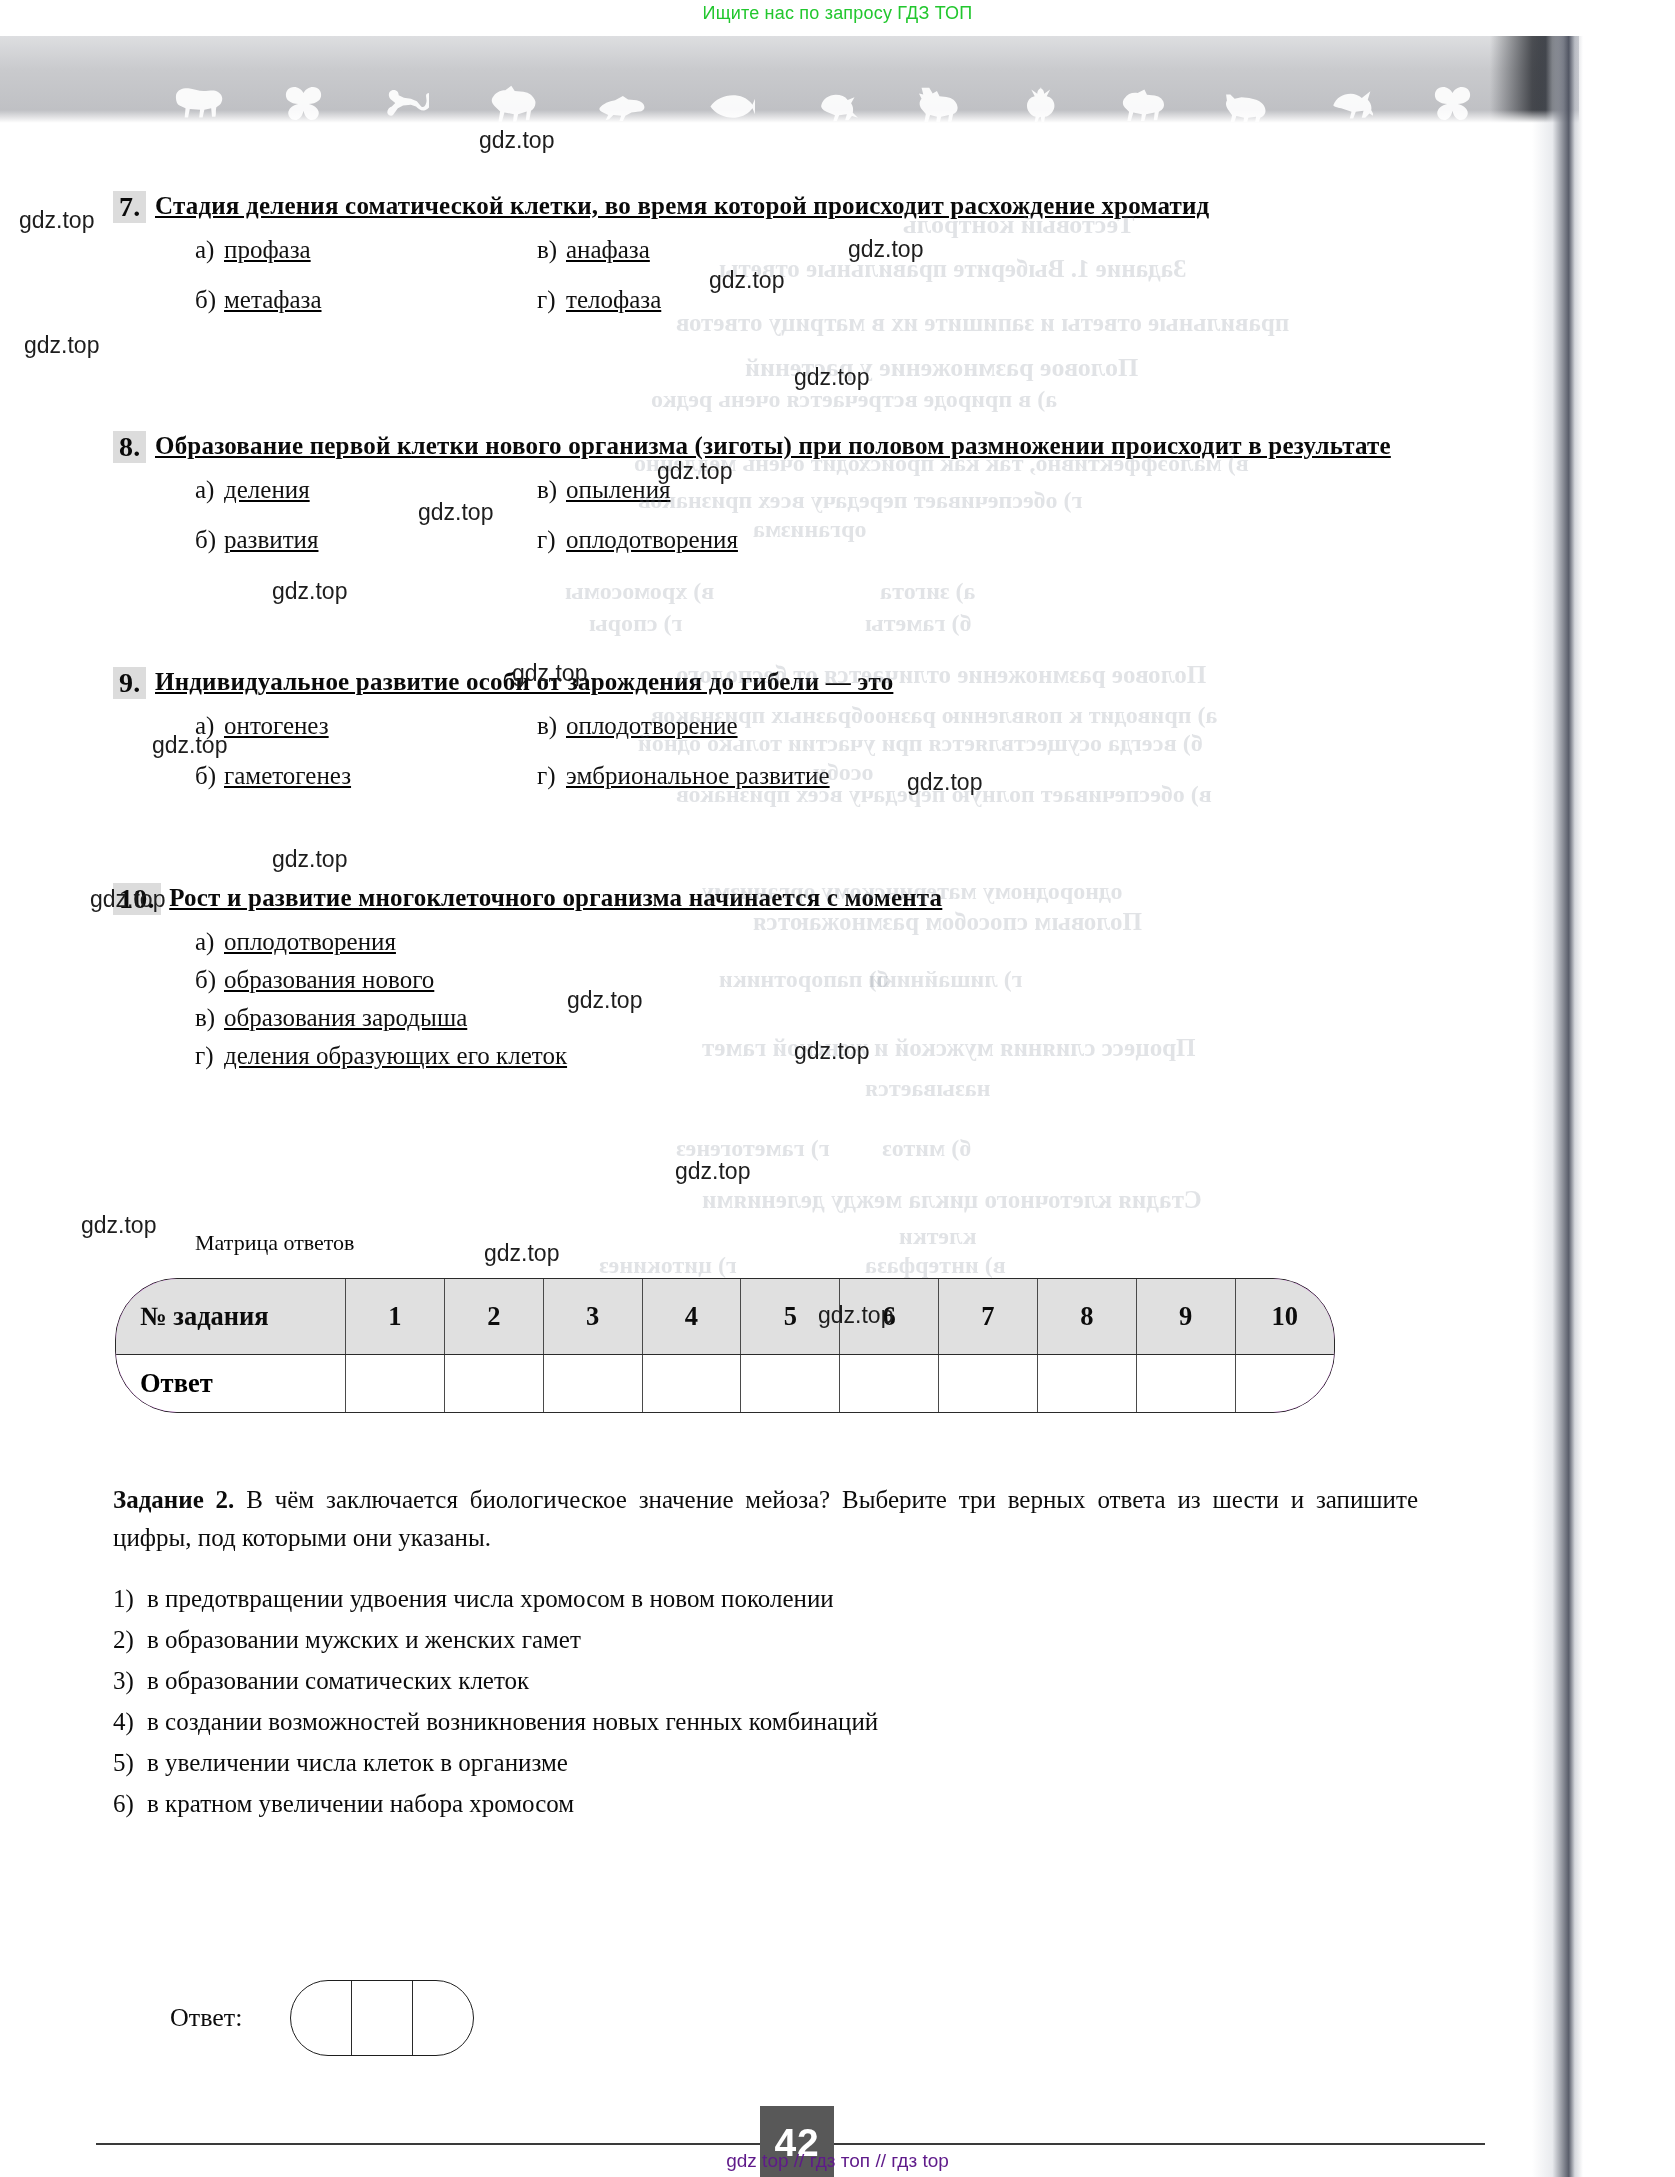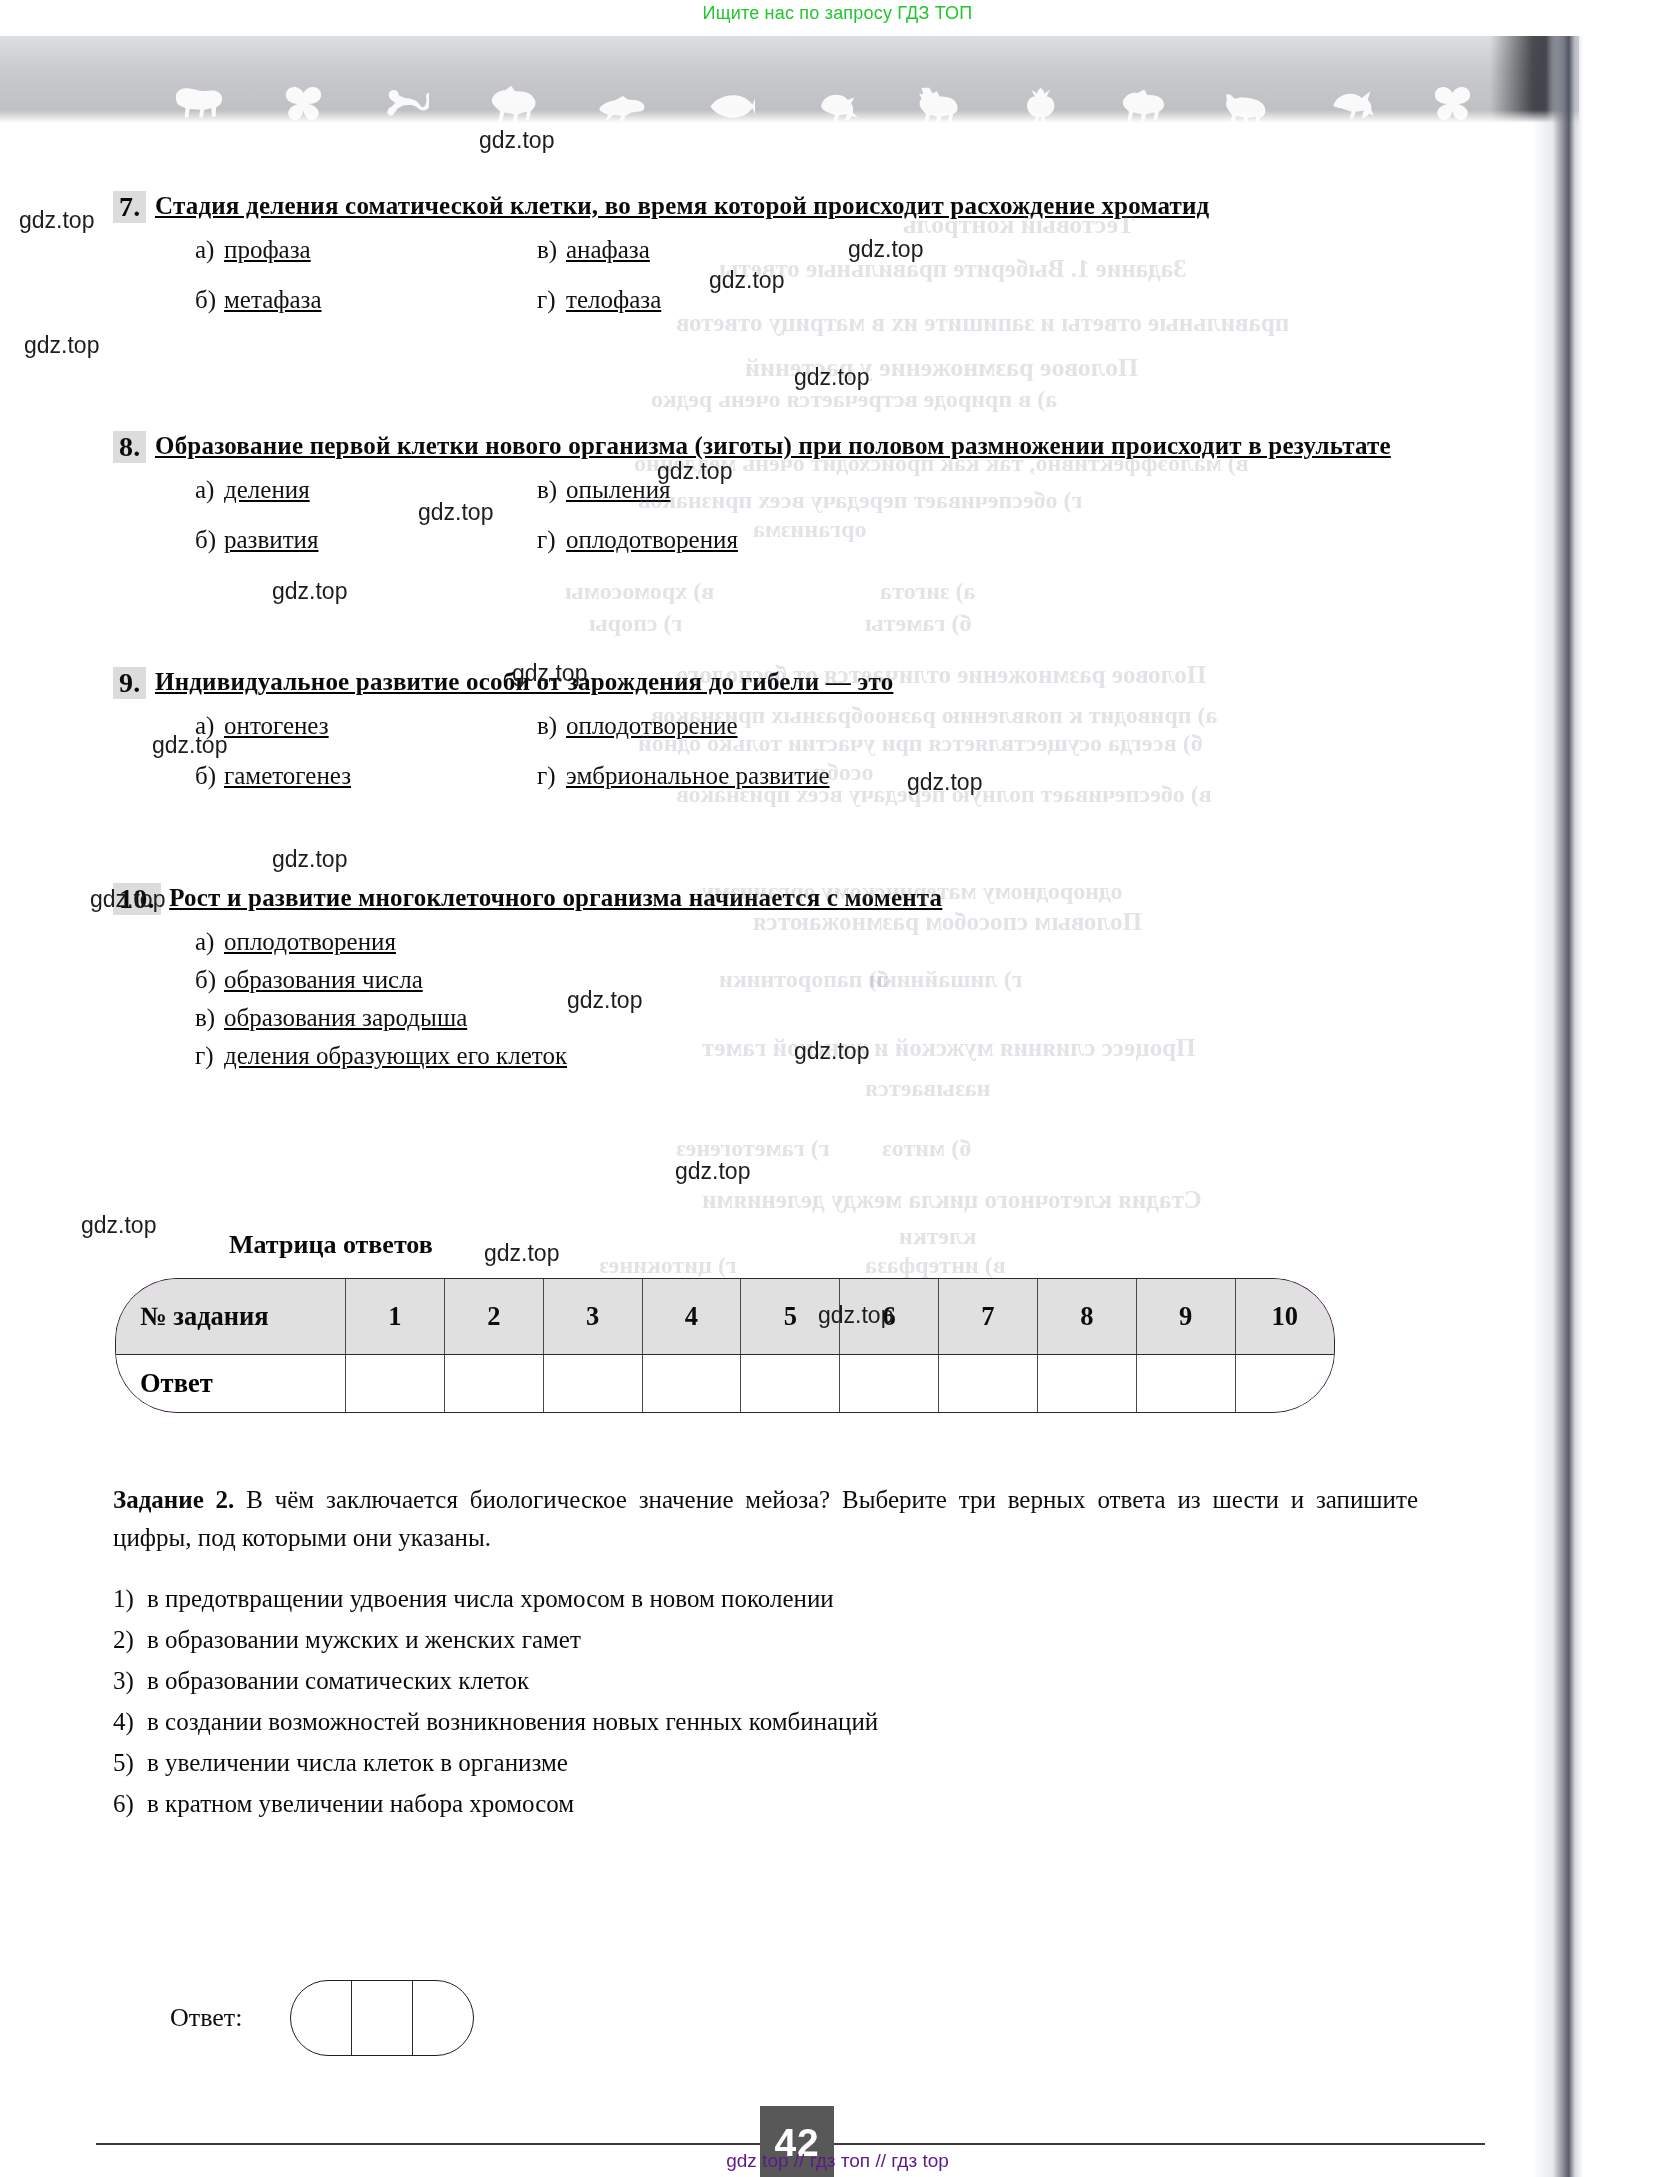--- a/index.html
+++ b/index.html
@@ -150,24 +150,23 @@
   .options.one-col {
     padding-left: 82px;
   }
   .opt { white-space: nowrap; }
   .opt .mark { display: inline-block; min-width: 29px; }
 
   
   #matrix-title {
     position: absolute;
     left: 195px; top: 1204px;
-    font-size: 26px;
-    font-weight: bold;
+    font-size: 22px;
+    font-weight: normal;
     color: #0a0a0a;
-    margin-left: 34px;
   }
   #answer-matrix {
     position: absolute;
     left: 115px; top: 1252px;
     width: 1218px; height: 133px;
     border: 1.4px solid #2a2a2a;
     border-radius: 62px;
     overflow: hidden;
     background: #d946ef;
   }
@@ -435,21 +434,21 @@
         <div class="opt"><span class="mark">г)</span><span>эмбриональное развитие</span></div>
       </div>
     </div>
 
     <div class="question" style="left:113px; top:856px;">
       <div class="q-head">
         <span class="q-num">10.</span><span class="qtext">Рост и развитие многоклеточного организма начинается с момента</span>
       </div>
       <div class="options one-col">
         <div class="opt"><span class="mark">а)</span><span>оплодотворения</span></div>
-        <div class="opt"><span class="mark">б)</span><span>образования числа</span></div>
+        <div class="opt"><span class="mark">б)</span><span>образования нового</span></div>
         <div class="opt"><span class="mark">в)</span><span>образования зародыша</span></div>
         <div class="opt"><span class="mark">г)</span><span>деления образующих его клеток</span></div>
       </div>
     </div>
 
     <div id="matrix-title">Матрица ответов</div>
     <div id="answer-matrix">
       <table>
         <tbody>
             <tr class="head-row">

